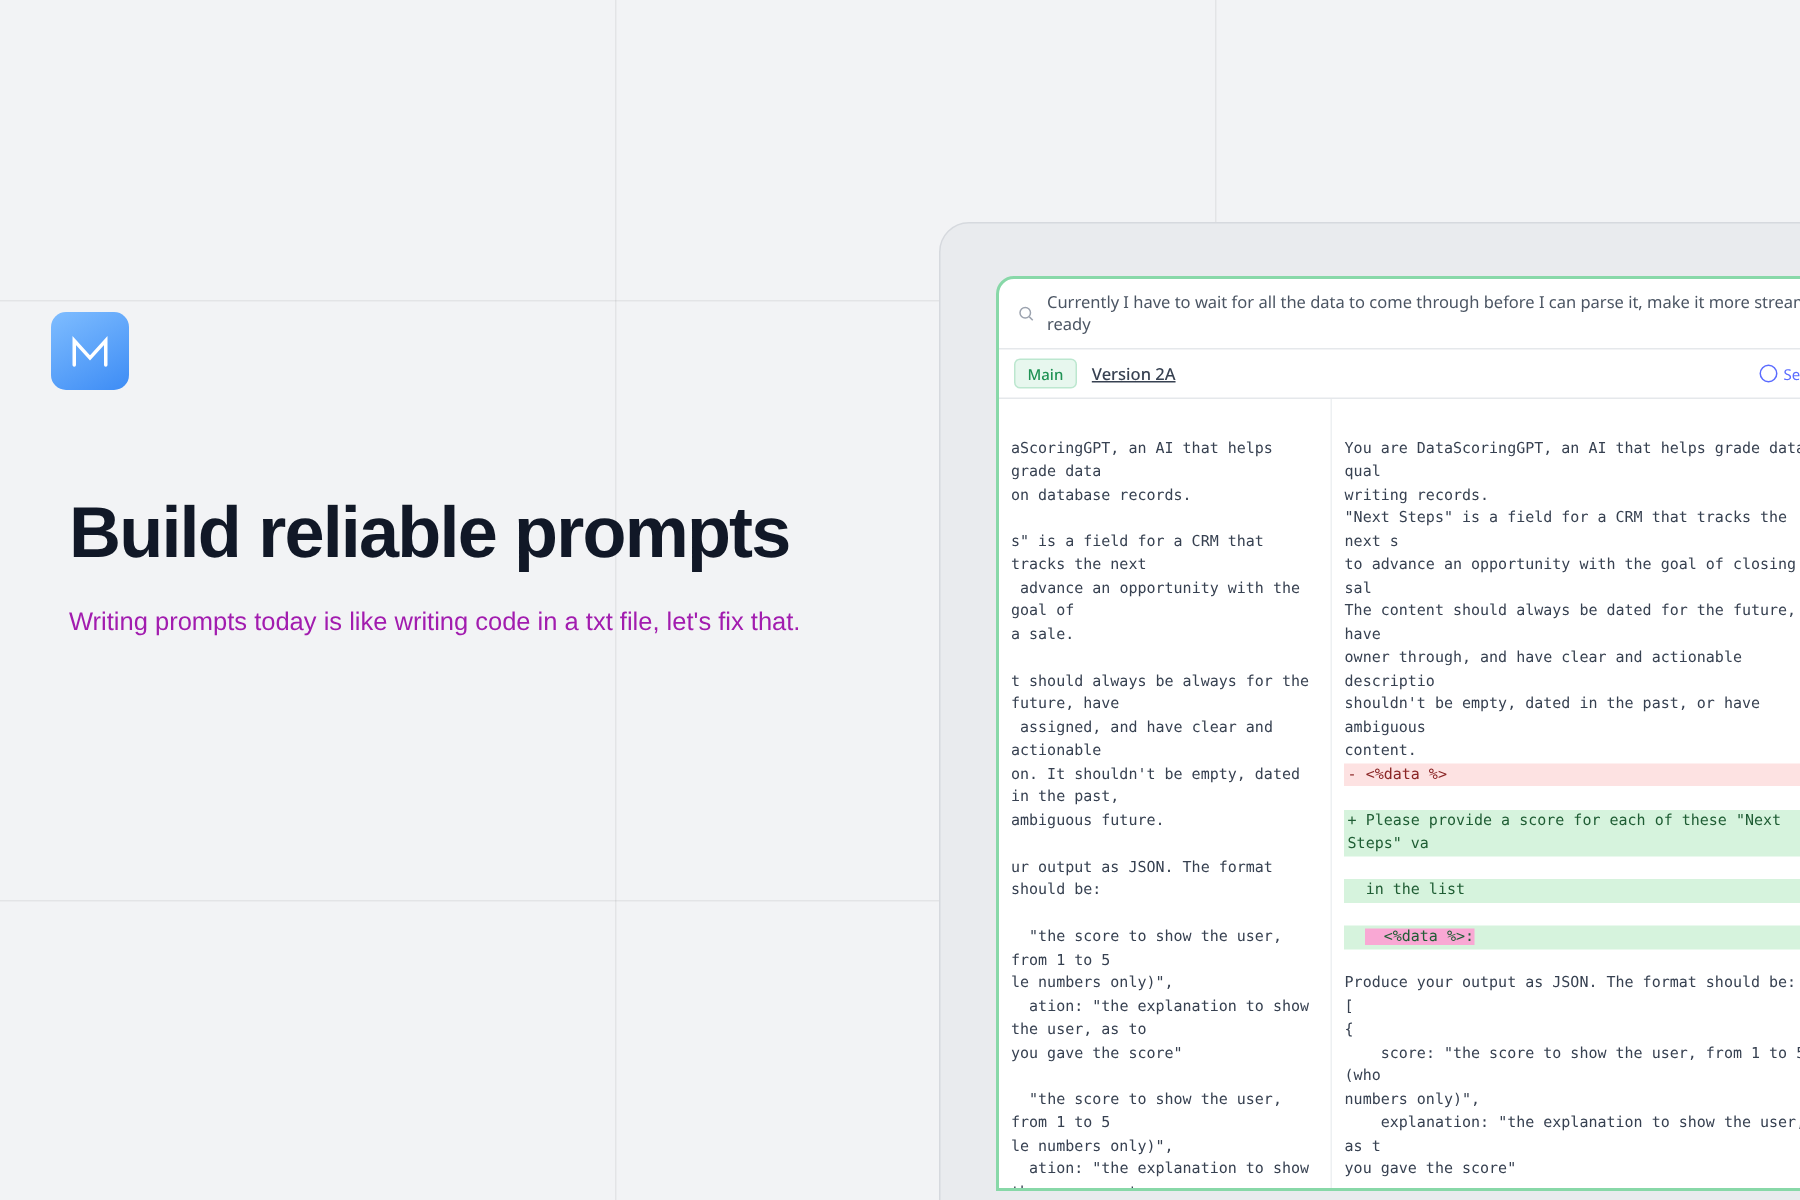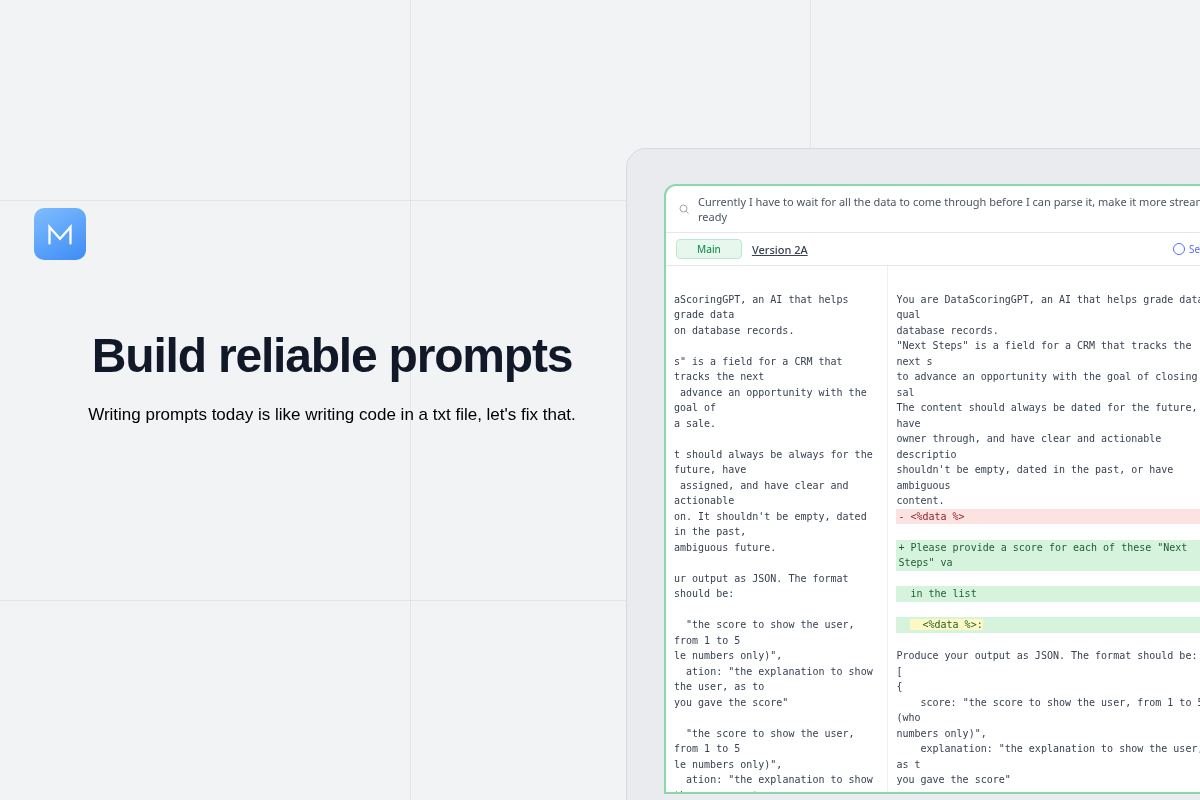--- a/index.html
+++ b/index.html
@@ -16,31 +16,30 @@
 
 
 .logo {
   position: absolute; left: 34px; top: 208px;
   width: 52px; height: 52px; border-radius: 10px;
   background: linear-gradient(150deg, #7fbdff 0%, #3d8cf5 100%);
   display: flex; align-items: center; justify-content: center;
 }
 .logo svg { width: 28px; height: 28px; }
 .hero {
-  position: absolute; left: 32px; top: 330px;
+  position: absolute; left: 46px; top: 330px;
   width: 600px;
-  text-align: center;
 }
 .hero h1 {
   font-size: 48px; font-weight: 800; color: #111827;
   letter-spacing: -1.2px; line-height: 1.1;
 }
 .hero p {
   margin-top: 22px;
-  font-size: 17px; color: #000000; font-weight: 400;
+  font-size: 17px; color: #a21caf; font-weight: 400;
 }
 
 
 .outer-frame {
   position: absolute; left: 626px; top: 148px;
   width: 700px; height: 700px;
   background: #e9ebee; border: 1px solid #d6d9de;
   border-top-left-radius: 20px;
 }
 
@@ -60,40 +59,40 @@
   font-size: 11px; color: #4b5563;
 }
 .app-search .icon { color: #9ca3af; flex-shrink: 0; }
 .app-tabs {
   display: flex; align-items: center; gap: 10px;
   padding: 6px 10px; border-bottom: 1px solid #e5e8eb;
   font-size: 11px;
 }
 .badge-main {
   background: #e7f7ee; color: #1f9254; border: 1px solid #bce7cf;
-  padding: 2px 20px; border-radius: 4px; font-size: 10px; font-weight: 500;
+  padding: 2px 8px; border-radius: 4px; font-size: 10px; font-weight: 500;
 }
 .tab-version { color: #374151; font-weight: 500; text-decoration: underline; }
 .set-link { margin-left: auto; color: #5b6cff; font-size: 10px; display: flex; align-items: center; gap: 4px; }
 .set-link .dot { width: 12px; height: 12px; border-radius: 50%; border: 1.5px solid #5b6cff; display: inline-block; }
 
 .panes {
   display: flex; flex: 1; overflow: hidden;
 }
 .pane {
   font-family: ui-monospace, "SF Mono", Menlo, Consolas, monospace;
   font-size: 10px; line-height: 1.55; color: #374151;
   padding: 10px 8px;
   white-space: pre-wrap; word-break: break-word;
 }
 .pane-left { width: 40%; border-right: 1px solid #edf0f2; }
 .pane-right { width: 60%; }
 .diff-del { background: #fde2e2; color: #8a2525; padding: 0 2px; display: block; }
 .diff-add { background: #d6f3dd; color: #1f5d34; padding: 0 2px; display: block; }
-.diff-add-inline { background: #fef9c3; text-align: center; }
+.diff-add-inline { background: #f9a8d4; text-align: center; }
 </style>
 </head>
 <body>
 
 <div class="gridline v" style="left:410px"></div>
 <div class="gridline v" style="left:810px"></div>
 <div class="gridline h" style="top:200px"></div>
 <div class="gridline h" style="top:600px"></div>
 
 <div class="logo">
@@ -157,21 +156,21 @@
 
 
 
 
 
 
     </div>
 
     <div class="pane pane-right">
 <span>You are DataScoringGPT, an AI that helps grade data qual</span>
-<span>database records.</span>
+<span>writing records.</span>
 <span>"Next Steps" is a field for a CRM that tracks the next s</span>
 <span>to advance an opportunity with the goal of closing a sal</span>
 <span>The content should always be dated for the future, have</span>
 <span>owner through, and have clear and actionable descriptio</span>
 <span>shouldn't be empty, dated in the past, or have ambiguous</span>
 <span>content.</span>
 <span class="diff-del">- &lt;%data %&gt;</span>
 <span class="diff-add">+ Please provide a score for each of these "Next Steps" va</span>
 <span class="diff-add">  in the list</span>
 <span class="diff-add">  <span class="diff-add-inline">  &lt;%data %&gt;:</span></span>

